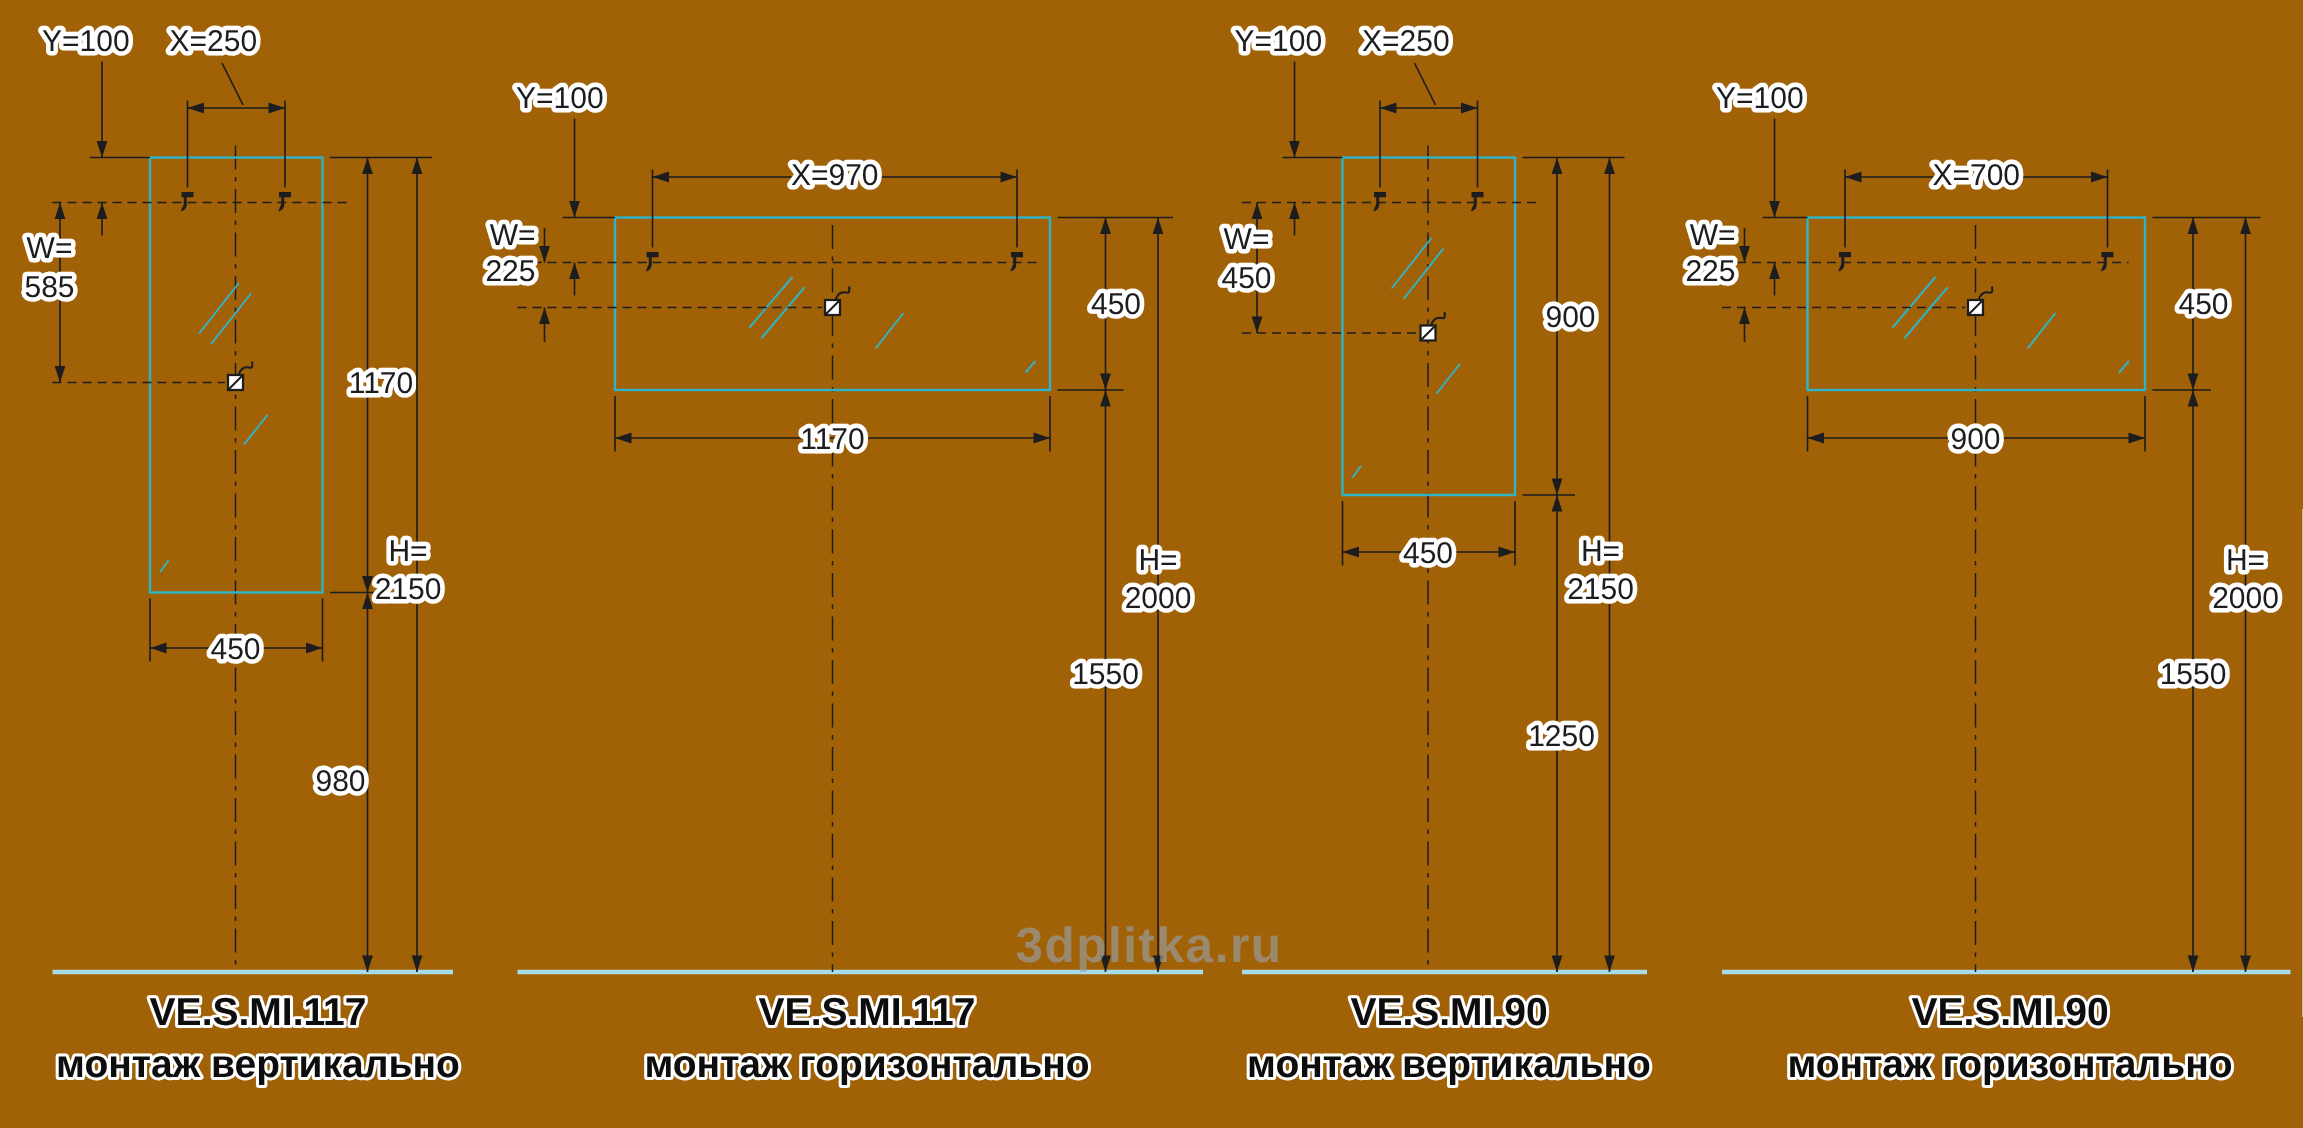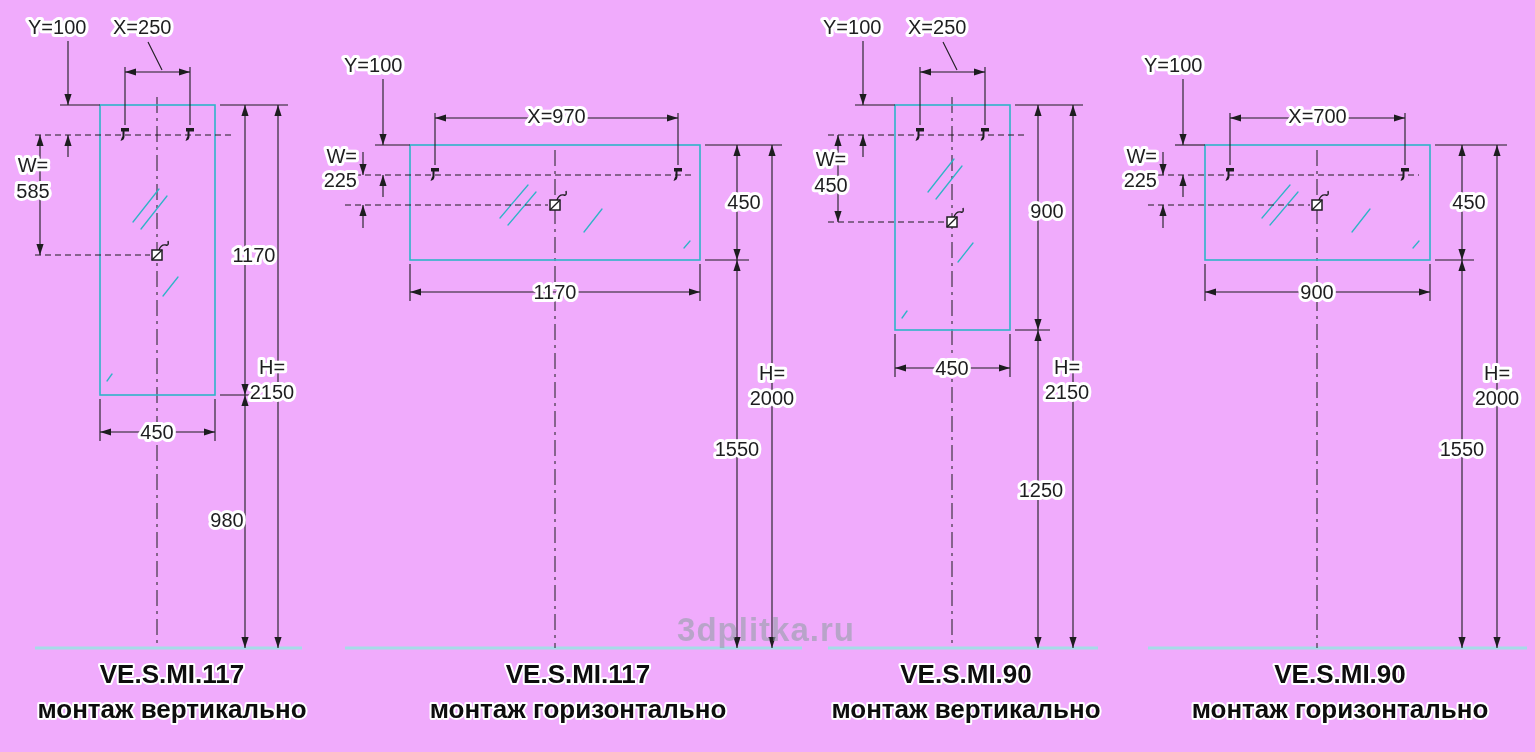--- a/index.html
+++ b/index.html
@@ -1,16 +1,16 @@
 <!DOCTYPE html>
 <html style="--ink: #1d1d1f; --mirror: #2fb4c7; --floor: #a6dbe8; --wmc: #97a1ab;"><head>
 <meta charset="utf-8">
 <style>
   html,body{margin:0;padding:0;background:#fff}
-  .stage{position:relative;width:1535px;height:752px;background:#f0abfc;overflow:hidden;
+  .stage{position:relative;width:1535px;height:752px;background:#a16207;overflow:hidden;
          font-family:"Liberation Sans",sans-serif}
   .stage svg{position:absolute;left:0;top:0}
   .dl{stroke:var(--ink,#1d1d1f);stroke-width:1.1;fill:none}
   .dash{stroke:var(--ink,#1d1d1f);stroke-width:1;fill:none;stroke-dasharray:6 4}
   .cdash{stroke:var(--ink,#1d1d1f);stroke-width:1;fill:none;stroke-dasharray:16 5 3 5}
   .mir{fill:none;stroke:var(--mirror,#2fb4c7);stroke-width:1.6}
   .refl{stroke:var(--mirror,#2fb4c7);stroke-width:1.3;fill:none;stroke-linecap:round}
   .floor{stroke:var(--floor,#a6dbe8);stroke-width:3}
   .ah{fill:var(--ink,#1d1d1f);stroke:none}
   .hookp{fill:var(--ink,#1d1d1f);stroke:none}

